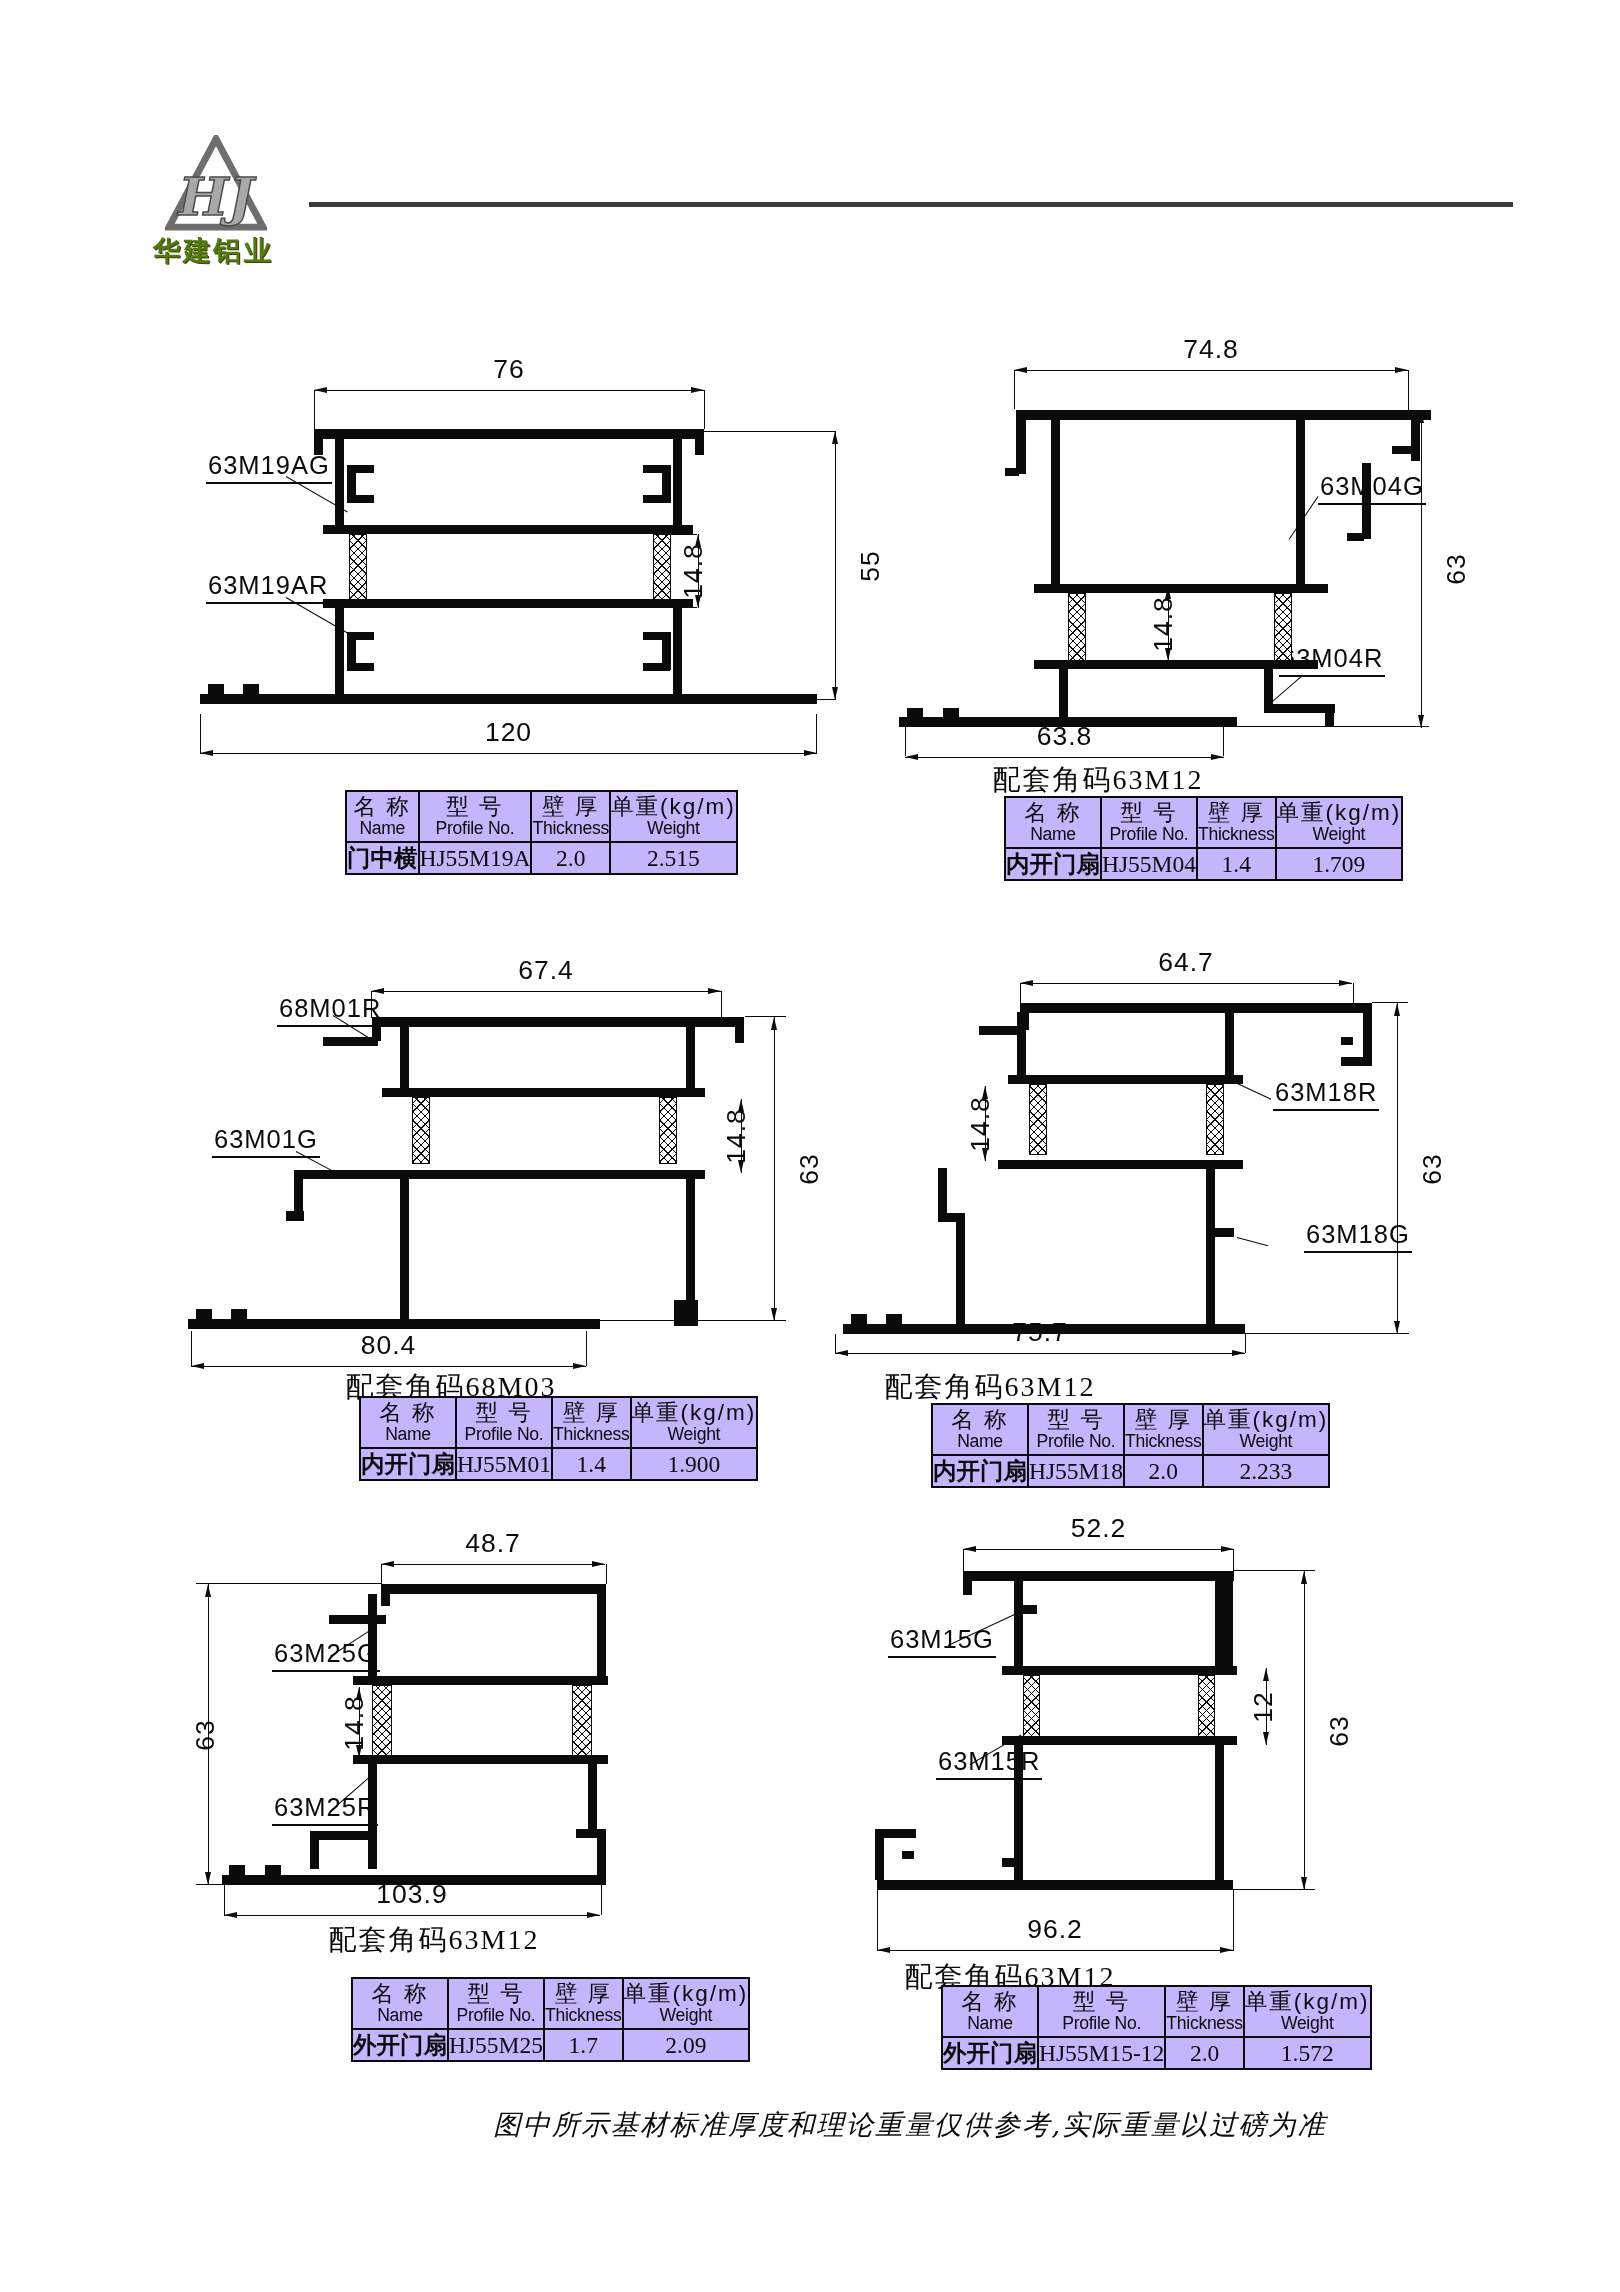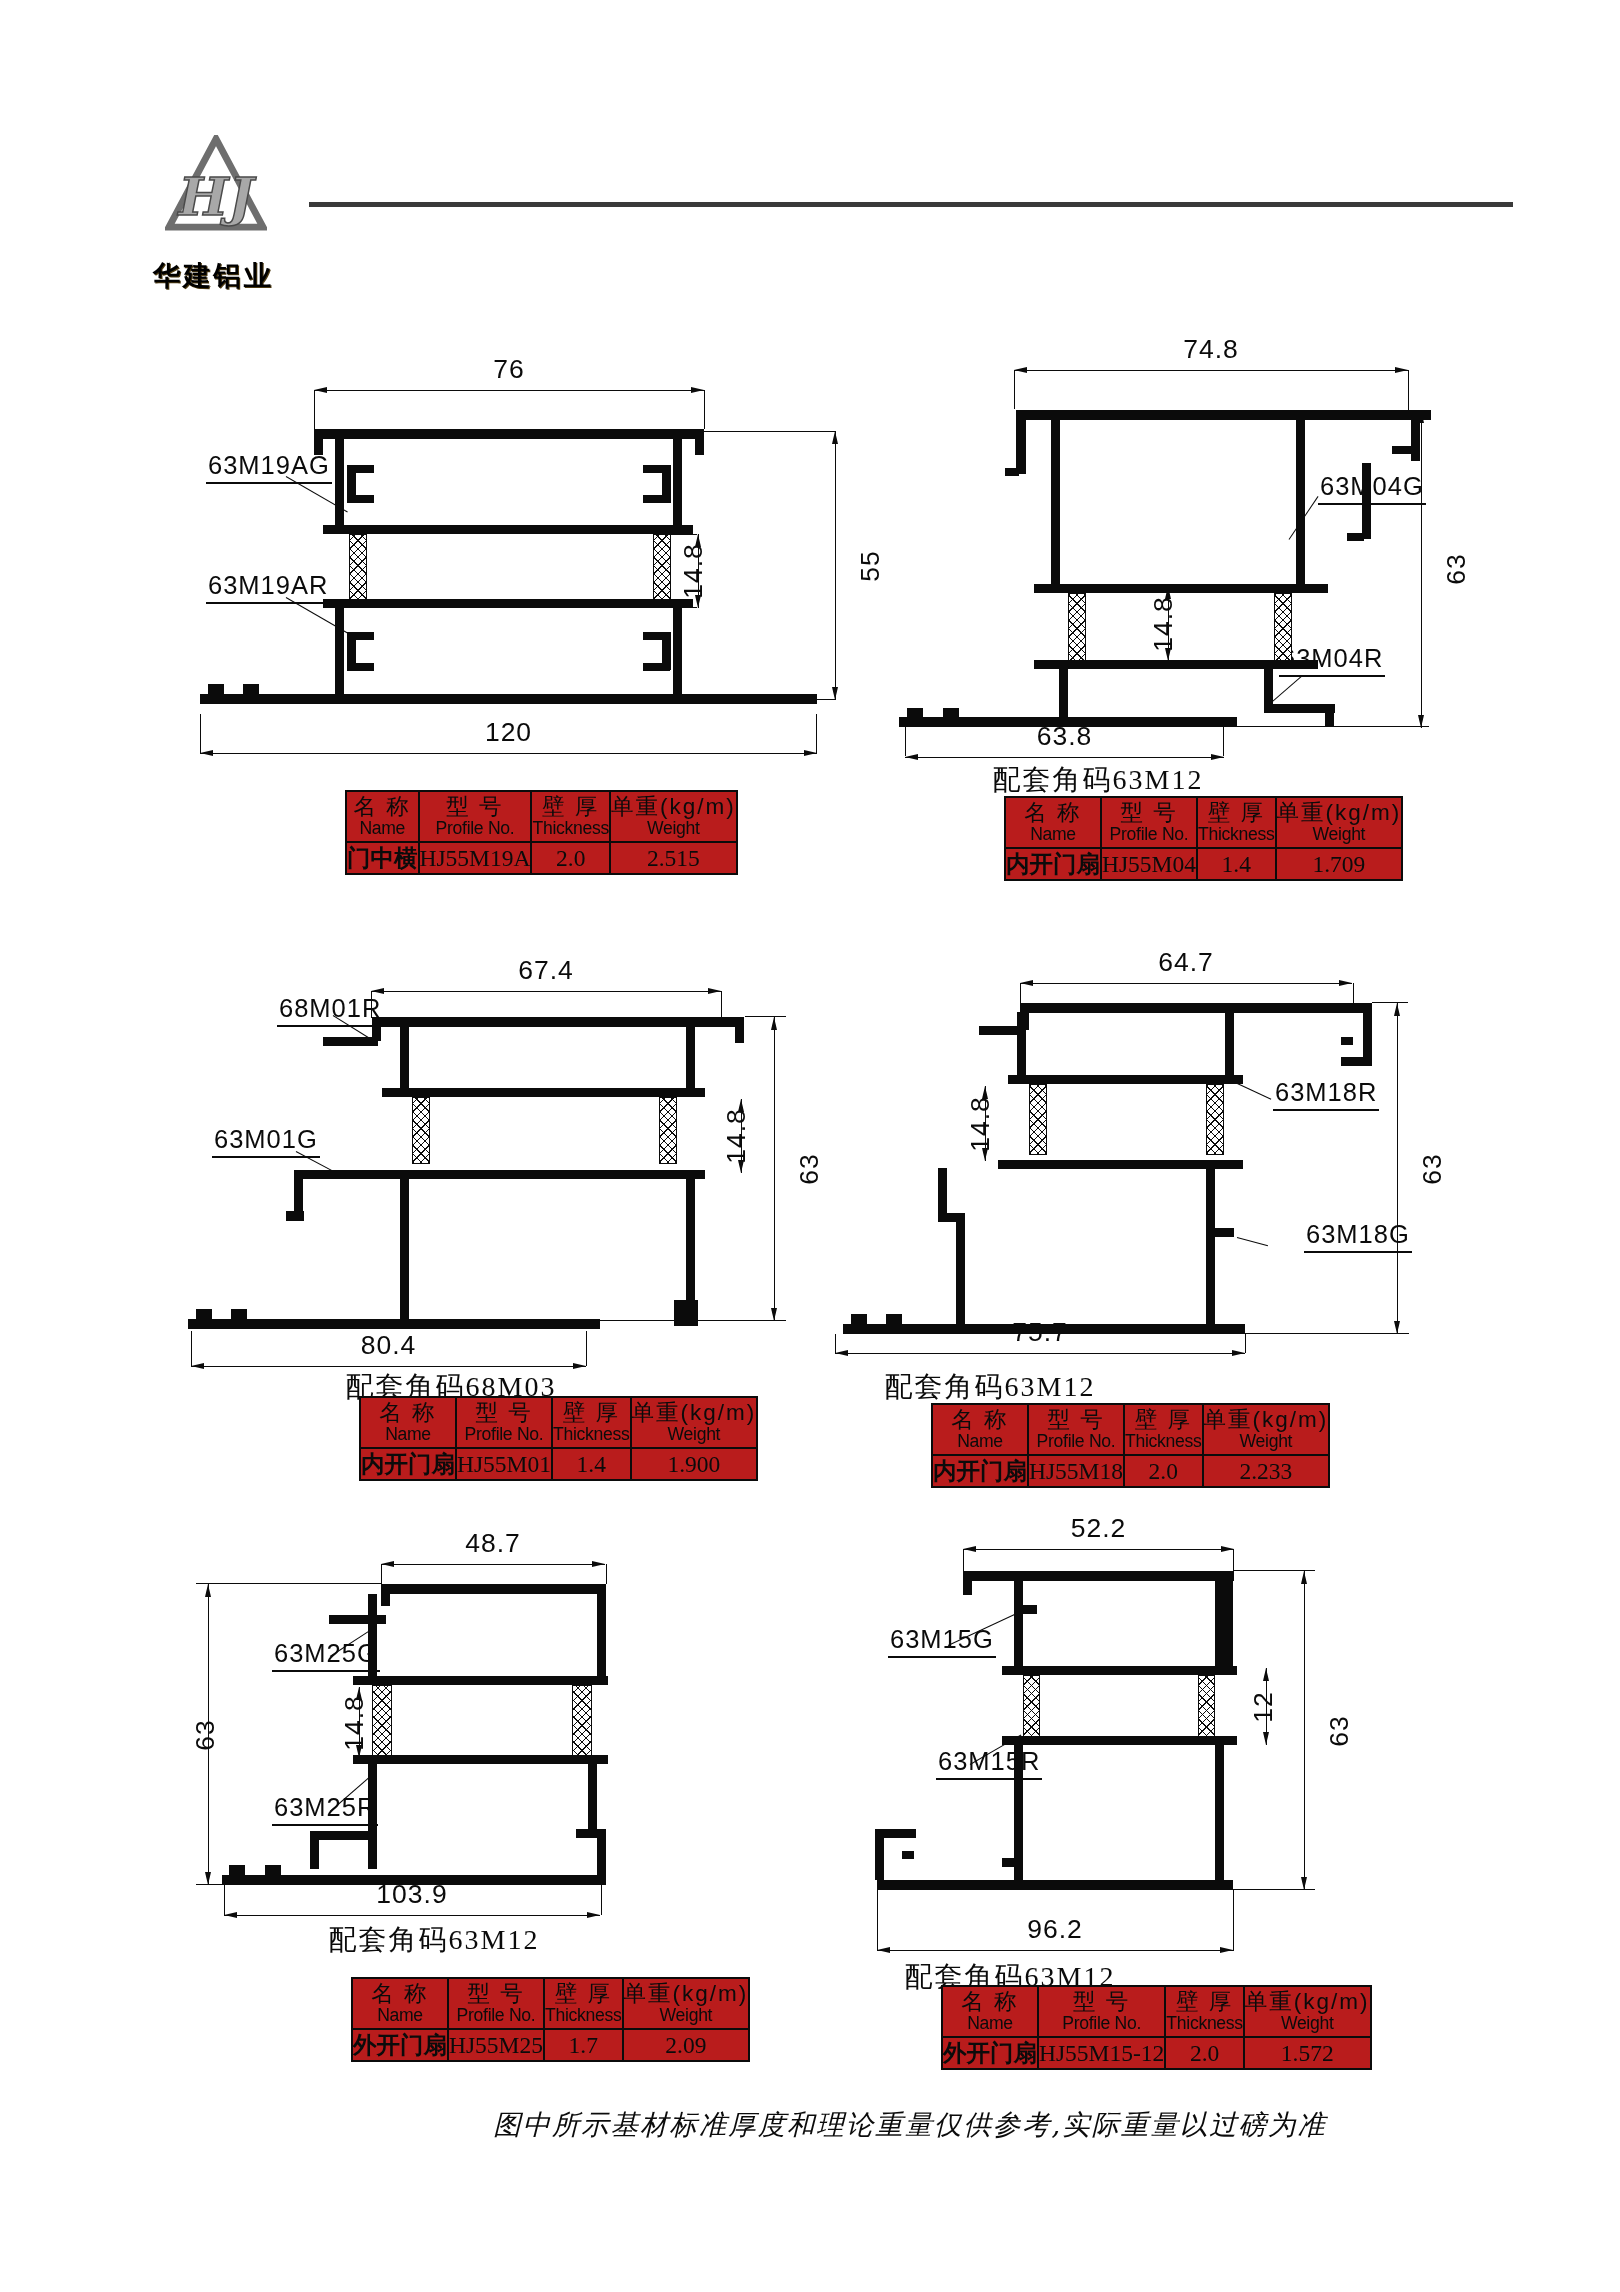--- a/index.html
+++ b/index.html
@@ -25,33 +25,33 @@
     border-left:3.4px solid transparent;border-right:3.4px solid transparent;border-top:13.7px solid #0b0b0b}
   .lbl{position:absolute;font-size:26.5px;white-space:nowrap;letter-spacing:1px}
   .dimh .lbl{left:50%;bottom:5.9px;transform:translateX(-50%)}
   .dimv .lbl{top:50%;left:0;transform:translate(-60%,-50%) rotate(-90deg)}
   .dimv.lr .lbl{transform:translate(60%,-50%) rotate(-90deg)}
   .plabel{position:absolute;font-size:25.5px;white-space:nowrap;border-bottom:2px solid #0b0b0b;
           padding:0 2px 2px 2px;letter-spacing:1px}
   .leader{position:absolute;height:0;border-top:1.5px solid #0b0b0b;transform-origin:left center}
   .caption{position:absolute;transform:translateX(-50%);white-space:nowrap;font-size:28px;
            font-family:"Liberation Serif","DejaVu Serif",serif;letter-spacing:2px}
-  .ptable{position:absolute;border-collapse:collapse;table-layout:fixed;background:#b91c1c}
+  .ptable{position:absolute;border-collapse:collapse;table-layout:fixed;background:#c4b5fd}
   .ptable td{border:2.5px solid #0b0b0b;text-align:center;vertical-align:middle;padding:2px 0;line-height:1.12}
   .cn{font-size:22.5px;letter-spacing:2px;white-space:nowrap}
   .en{font-size:17.6px;letter-spacing:-0.3px;white-space:nowrap}
   .pname{font-size:23.5px;font-weight:bold;white-space:nowrap}
   .val{font-size:23.5px;font-family:"Liberation Serif","DejaVu Serif",serif;white-space:nowrap}
   #title{position:absolute;left:314px;top:137px;font-size:49px;font-weight:bold;letter-spacing:2.9px;
          font-family:"DejaVu Serif","Liberation Serif",serif;white-space:nowrap}
   #title-underline{position:absolute;left:309px;top:202px;width:1204px;height:4.9px;background:#3a3a3a}
   #subtitle{position:absolute;left:679px;top:241px;font-size:26.5px;font-weight:700;white-space:nowrap}
   #logo{position:absolute;left:165px;top:135px}
-  #logo-company{position:absolute;left:145px;top:258px;width:137px;text-align:center;font-size:27.4px;
-                font-weight:bold;color:#000000;letter-spacing:2.9px;white-space:nowrap;
+  #logo-company{position:absolute;left:145px;top:233px;width:137px;text-align:center;font-size:27.4px;
+                font-weight:bold;color:#4d7c0f;letter-spacing:2.9px;white-space:nowrap;
                 text-shadow:1px 1px 0 #4d3a10}
   #footer-note{position:absolute;left:454px;top:2107px;width:912px;text-align:center;font-size:27.4px;
                font-style:italic;font-family:"DejaVu Serif","Liberation Serif",serif;letter-spacing:2px;
                white-space:nowrap}
 </style>
 </head>
 <body>
 
 <div id="page">
 

